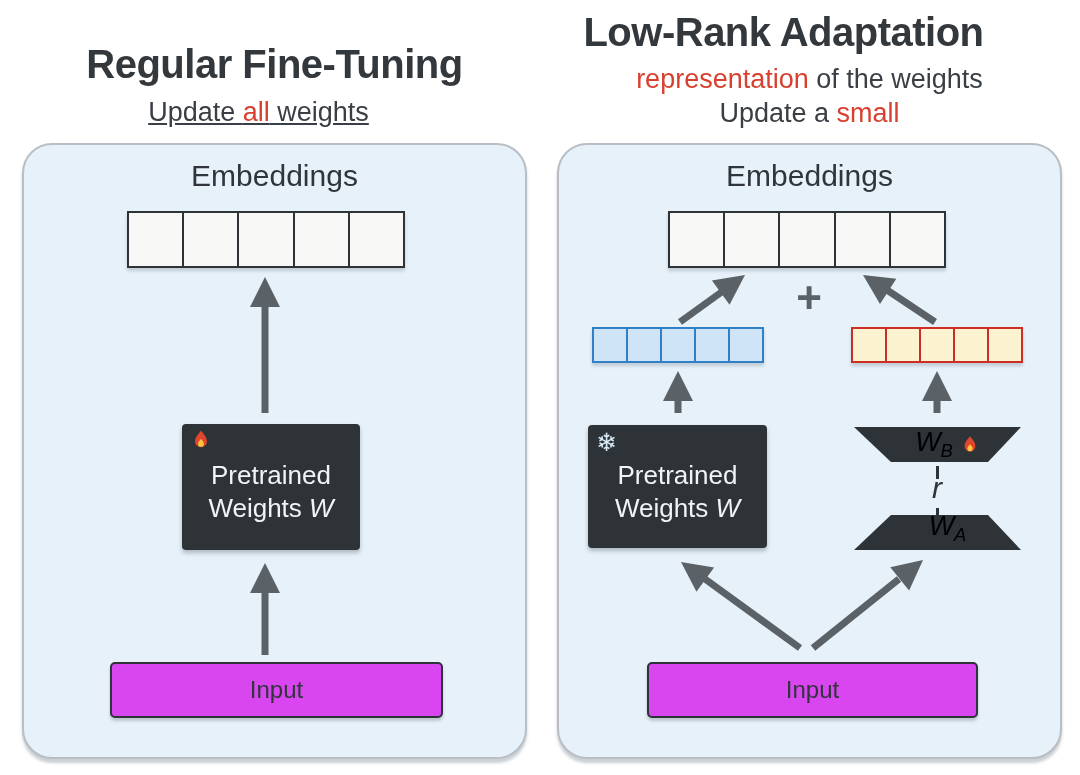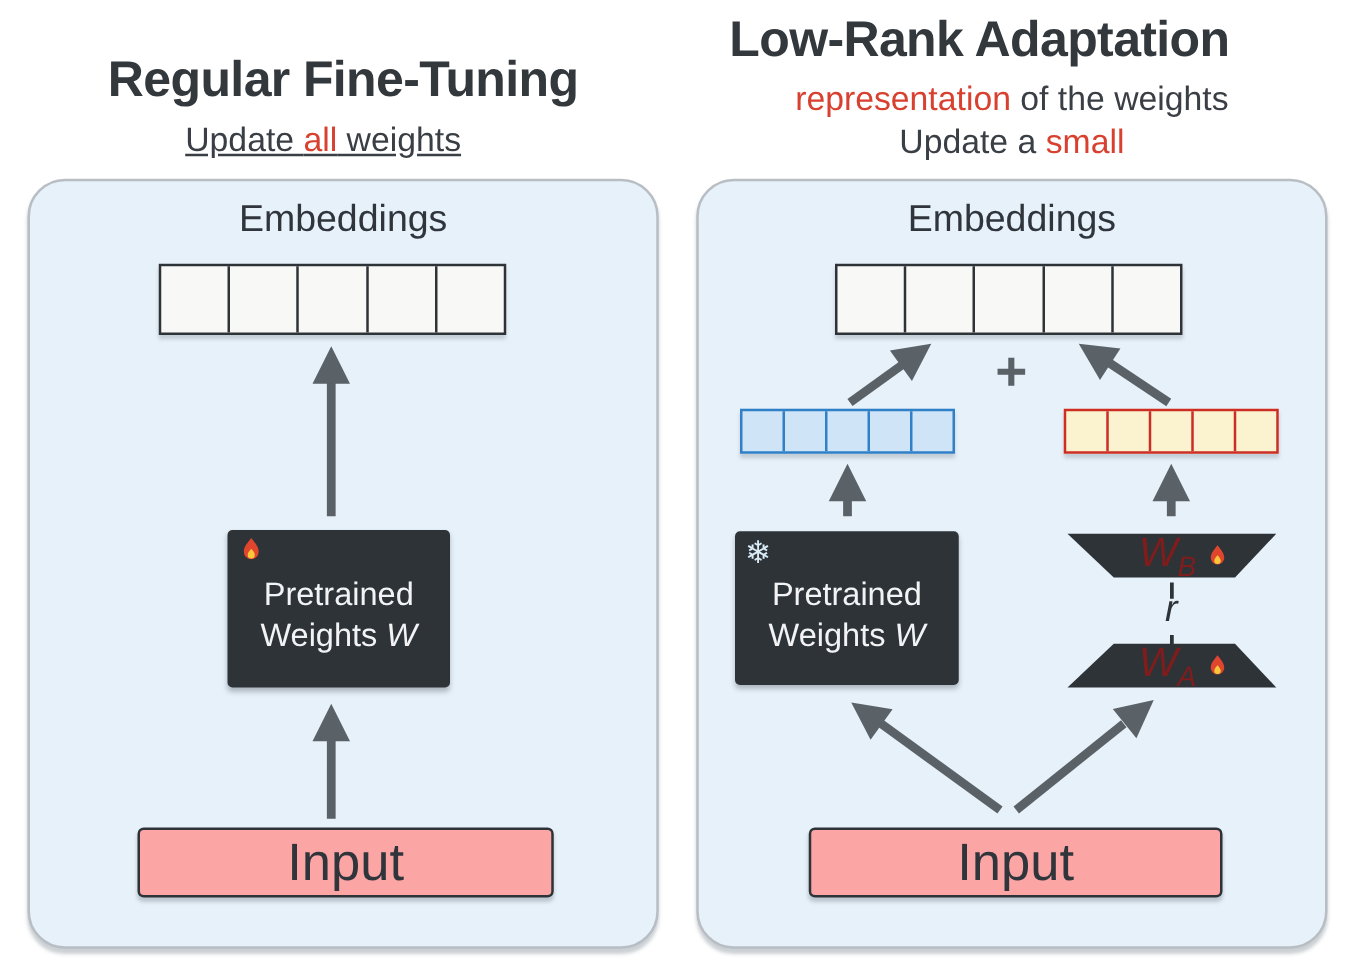--- a/index.html
+++ b/index.html
@@ -29,28 +29,28 @@
   .dark-box{
     position:absolute;box-sizing:border-box;background:#2e3338;border-radius:4px;
     display:flex;align-items:center;justify-content:center;
     box-shadow:0 3px 4px rgba(90,100,110,0.4);
   }
   .box-text{font-size:26px;line-height:33px;color:#f2f3f4;text-align:center;padding:10px 8px 0 8px;}
   .box-text i{font-style:italic;}
   .corner-icon{position:absolute;top:5px;left:8px;line-height:1;}
   .snow{font-size:25px;color:#d9ecf8;}
   .input-box{
-    position:absolute;box-sizing:border-box;background:#fca5a5;border:2px solid #2e3338;border-radius:5px;
-    display:flex;align-items:center;justify-content:center;font-size:42px;color:#2f353b;
+    position:absolute;box-sizing:border-box;background:#d946ef;border:2px solid #2e3338;border-radius:5px;
+    display:flex;align-items:center;justify-content:center;font-size:24px;color:#2f353b;
     box-shadow:0 3px 3px rgba(110,120,130,0.35);
   }
   .plus{position:absolute;font-size:44px;font-weight:600;color:#5a6167;text-align:center;line-height:1;}
   .trap-label{
     position:absolute;display:flex;align-items:center;justify-content:center;gap:7px;
-    color:#7f1d1d;font-size:33px;font-style:italic;transform:translateX(10px);text-align:center;
+    color:#000000;font-size:27px;font-style:italic;transform:translateX(10px);text-align:center;
   }
   .trap-label sub{font-size:0.68em;font-style:italic;}
   .rank{position:absolute;font-size:30px;font-style:italic;color:#2e3338;text-align:center;}
   .vdash{position:absolute;width:3px;background:#2e3338;}
   .arrow-svg{position:absolute;inset:0;pointer-events:none;}
   .flame-icon{display:inline-block;}
 </style>
 </head>
 <body>
 
@@ -176,21 +176,21 @@
       <svg class="flame-icon" width="20" height="20" viewBox="0 0 24 24">
         <path d="M12 1.5C9.5 5 5.5 8.6 5.5 13.5a6.5 6.5 0 0 0 13 0C18.5 8.6 14.5 5 12 1.5Z" fill="#e0452e"></path>
         <path d="M12 11c-1.9 2.1-3.1 3.5-3.1 5.3a3.1 3.1 0 0 0 6.2 0C15.1 14.5 13.9 13.1 12 11Z" fill="#f8c83a"></path>
       </svg>
     </div>
 
     <div class="vdash" style="left:377px;top:321px;height:13px;"></div>
     <div class="rank" style="left:362px;top:326px;width:32px;">r</div>
     <div class="vdash" style="left:377px;top:363px;height:13px;"></div>
 
-    <div class="trap-label" style="left:295px;top:370px;width:167px;height:35px;">
+    <div class="trap-label" style="left:295px;top:370px;width:167px;height:35px;flex-direction:column;">
       <span><span>W</span><sub>A</sub></span>
       <svg class="flame-icon" width="20" height="20" viewBox="0 0 24 24">
         <path d="M12 1.5C9.5 5 5.5 8.6 5.5 13.5a6.5 6.5 0 0 0 13 0C18.5 8.6 14.5 5 12 1.5Z" fill="#e0452e"></path>
         <path d="M12 11c-1.9 2.1-3.1 3.5-3.1 5.3a3.1 3.1 0 0 0 6.2 0C15.1 14.5 13.9 13.1 12 11Z" fill="#f8c83a"></path>
       </svg>
     </div>
 
     <div class="input-box" style="left:88px;top:517px;width:331px;height:56px;">
       <span>Input</span>
     </div>

